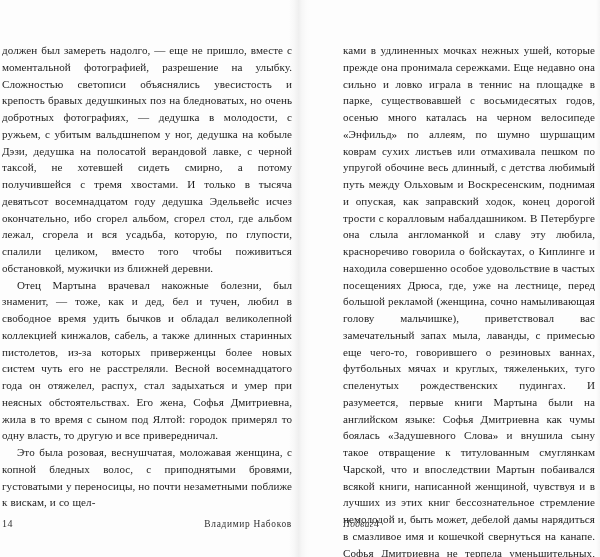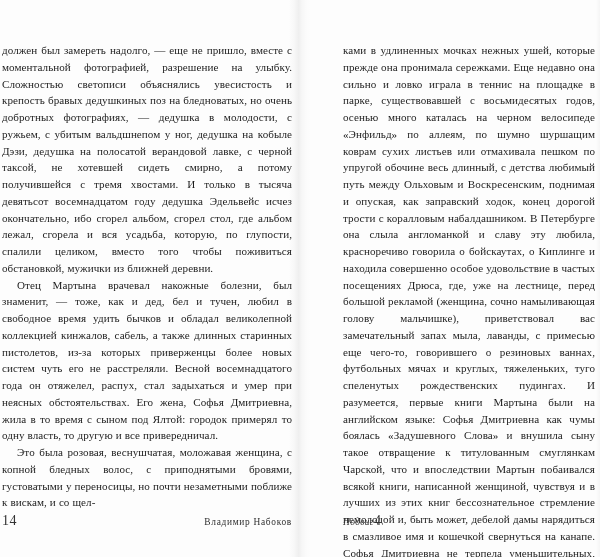--- a/index.html
+++ b/index.html
@@ -102,21 +102,21 @@
   }
   .footer-left {
     padding: 0 8px 0 2px;
     justify-content: space-between;
   }
   .footer-right {
     padding: 0 14px 0 43px;
     justify-content: flex-start;
   }
   .folio {
-    font-size: 14px;
+    font-size: 10px;
     letter-spacing: 0.6px;
     color: #333333;
   }
   .running-head {
     letter-spacing: 0.7px;
     font-size: 9.4px;
     color: #2e2e2e;
   }
   .running-head.italic {
     font-style: italic;

